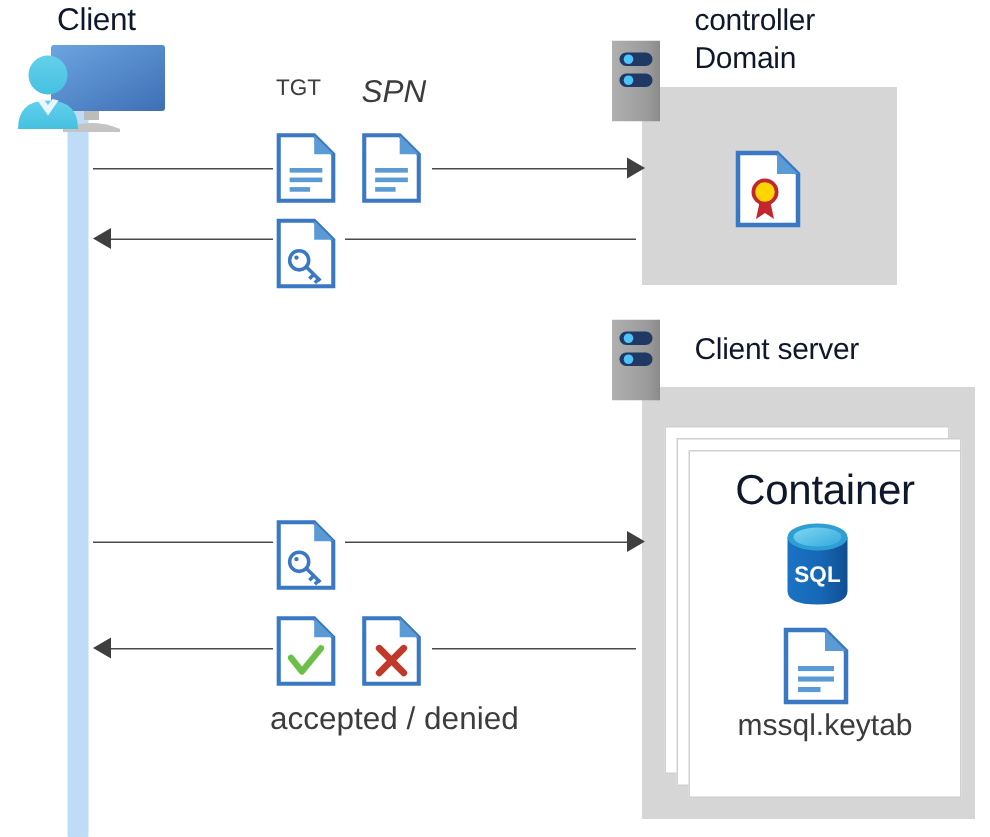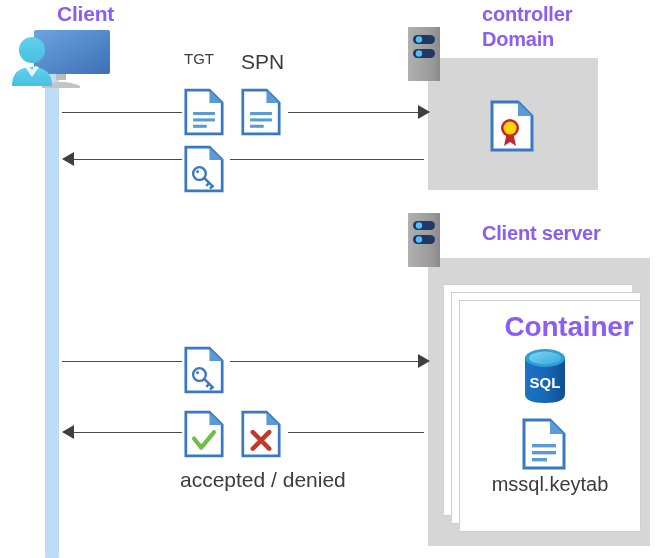--- a/index.html
+++ b/index.html
@@ -12,25 +12,24 @@
     position:relative;
     width:660px;
     height:558px;
     background:#ffffff;
     overflow:hidden;
   }
   .abs{position:absolute;}
 
   
   .title-bold{
-    font-weight:700;
-    color:#8b5cf6;
+    font-weight:400;
+    color:#0f172a;
     letter-spacing:-0.2px;
     line-height:1.14;
-    margin-left:19px;
   }
   .lbl{
     color:#3c3c3c;
     font-weight:400;
   }
 
   
   .lifeline{
     background:#bedcf7;
     width:14px;
@@ -192,21 +191,21 @@
     </svg>
   </div>
 
   <div class="abs lbl" style="left:459px;top:473px;width:182px;text-align:center;font-size:20px;">mssql.keytab</div>
 
   <div class="abs hline" style="left:62px;top:112px;width:120px;"></div>
   <div class="abs hline" style="left:288px;top:112px;width:132px;"></div>
   <div class="abs arrowhead arrow-right" style="left:418px;top:105px;"></div>
 
   <div class="abs lbl" style="left:184px;top:50px;font-size:15px;">TGT</div>
-  <div class="abs lbl" style="left:241px;top:50px;font-size:21px;">SPN</div>
+  <div class="abs lbl" style="left:241px;top:50px;font-size:21px;font-style:italic;">SPN</div>
 
   <div class="abs" style="left:184px;top:86px;width:40px;height:52px;">
     <svg class="ico" width="40" height="52" viewBox="0 0 44 52">
       <path d="M2 2 h26 l14 14 v34 h-40 z" fill="#ffffff" stroke="#3a78c3" stroke-width="3"></path>
       <path d="M28 2 l14 14 h-14 z" fill="#5b9bd5"></path>
       <rect x="10" y="26" width="24" height="3.4" fill="#5b9bd5"></rect>
       <rect x="10" y="33" width="24" height="3.4" fill="#5b9bd5"></rect>
       <rect x="10" y="40" width="15" height="3.4" fill="#5b9bd5"></rect>
     </svg>
   </div>

